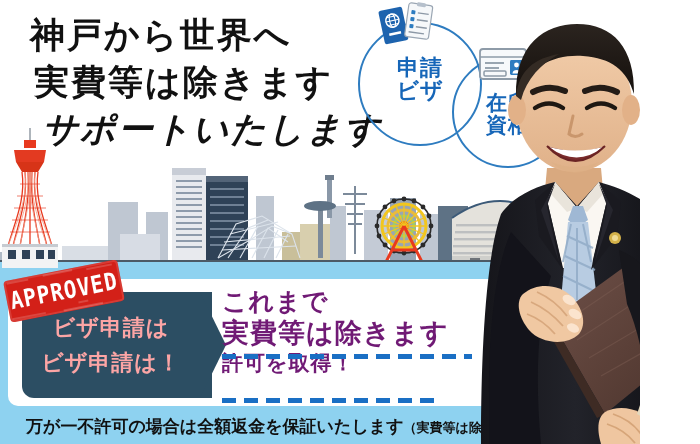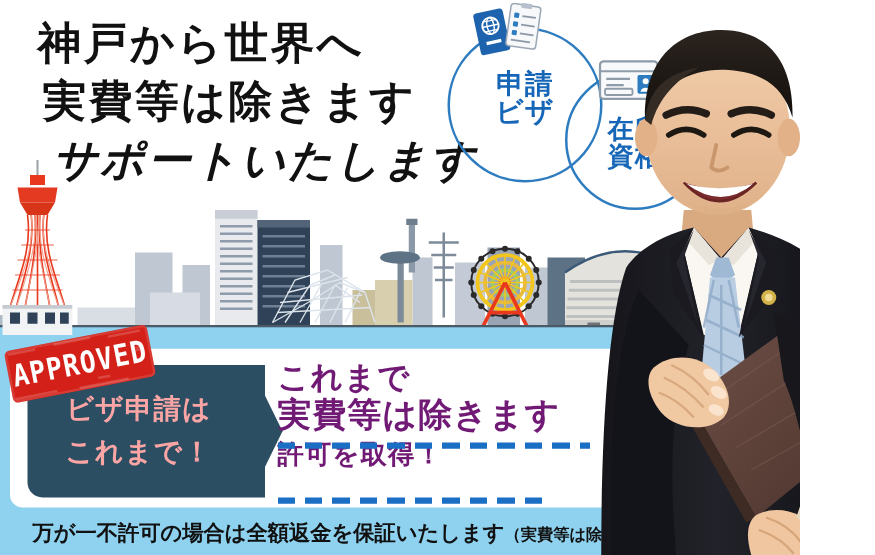--- a/index.html
+++ b/index.html
@@ -383,21 +383,21 @@
     </g>
     <rect x="6" y="25" width="22" height="5" rx="1.2" fill="none" stroke="#8E9BA8" stroke-width="1.5"></rect>
   </svg>
 
   <div class="lower-bg"></div>
   <div class="lower-white"></div>
 
   <div id="arrow-box">
     <div class="arrow-text">
       <div>ビザ申請は</div>
-      <div>これまで！</div>
+      <div>ビザ申請は！</div>
     </div>
   </div>
 
   <div id="stamp">
     <svg class="grit" viewBox="0 0 116 42" preserveAspectRatio="none">
       <g fill="#ffffff" opacity=".5">
         <rect x="3" y="2" width="22" height="2"></rect>
           <rect x="40" y="1" width="30" height="2"></rect>
         <rect x="84" y="3" width="26" height="2"></rect>
           <rect x="2" y="38" width="34" height="2"></rect>

